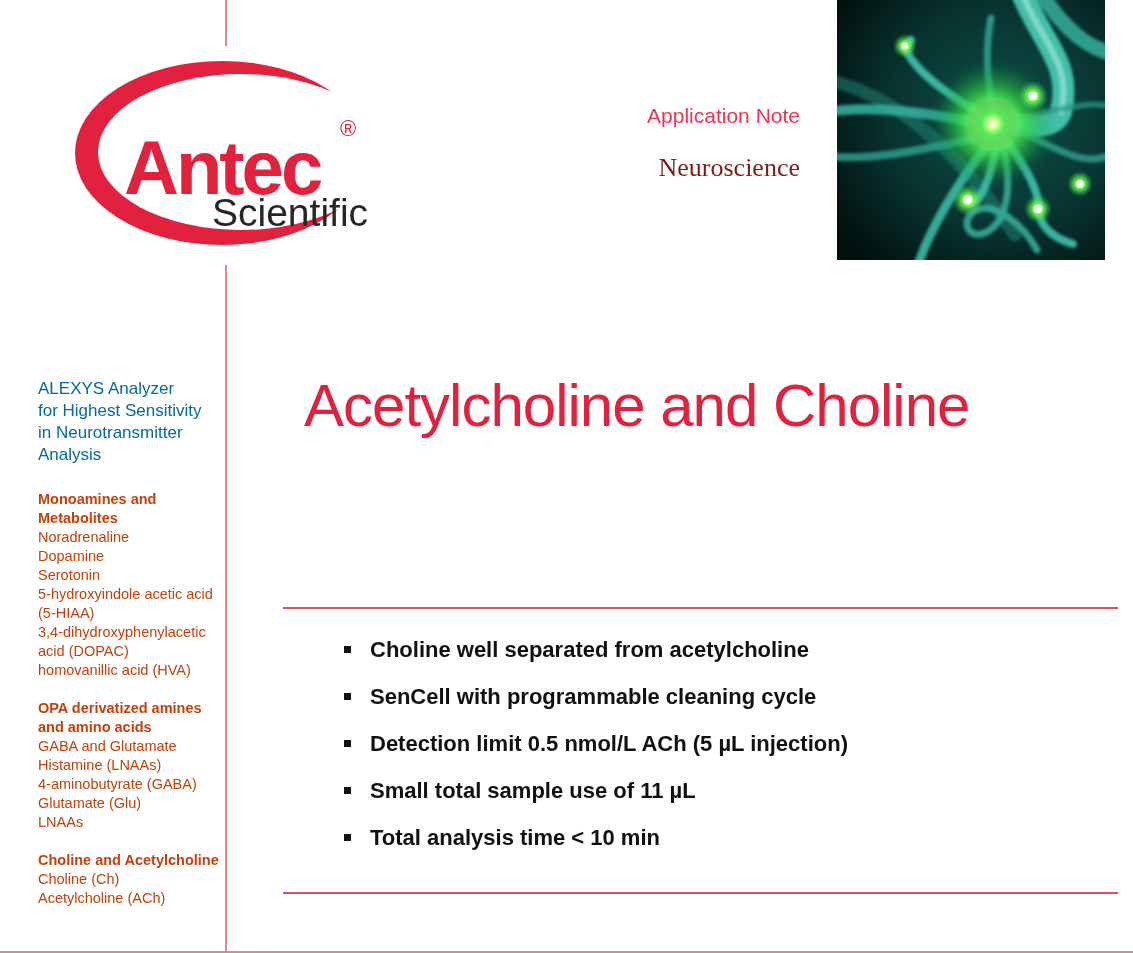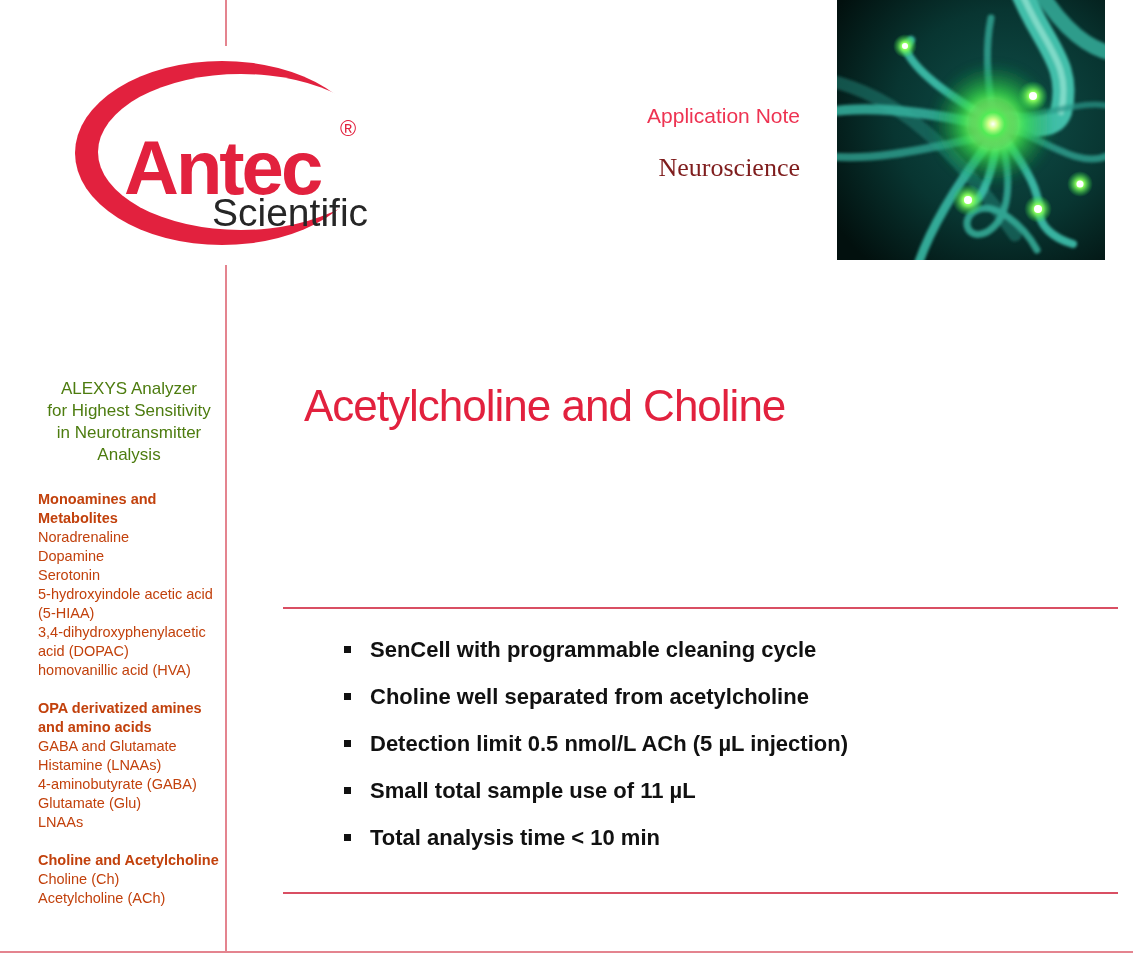--- a/index.html
+++ b/index.html
@@ -36,33 +36,33 @@
 
   
   .hero {
     position: absolute; left: 837px; top: 0; width: 268px; height: 260px;
     overflow: hidden;
   }
 
   
   .sidebar-heading {
     position: absolute; left: 38px; top: 378px; width: 182px;
-    color: #4d7c0f; font-size: 17px; line-height: 22px; font-weight: 400; text-align: center;
+    color: #0369a1; font-size: 17px; line-height: 22px; font-weight: 400;
   }
   .sidebar-groups {
     position: absolute; left: 38px; top: 490px; width: 186px;
     color: #c2410c; font-size: 14.5px; line-height: 19px;
   }
   .sidebar-group { margin-bottom: 19px; }
   .sidebar-group-title { font-weight: 700; }
 
   
   .main-title {
     position: absolute; left: 304px; top: 382px;
-    color: #e2213e; font-size: 44px; line-height: 48px; font-weight: 400;
+    color: #e2213e; font-size: 60px; line-height: 48px; font-weight: 400;
     letter-spacing: -1px; white-space: nowrap;
   }
   .rule { position: absolute; left: 283px; width: 835px; height: 2px; background: #d94f63; }
   .rule.top { top: 607px; }
   .rule.bottom { top: 892px; }
 
   .bullet-list {
     position: absolute; left: 344px; top: 636px; width: 770px;
     list-style: none;
   }
@@ -197,28 +197,28 @@
       </div>
     </div>
 
   <h1 class="main-title">Acetylcholine and Choline</h1>
 
   <div class="rule top"></div>
 
   <ul class="bullet-list">
       <li class="bullet-item">
         <span class="bullet-square"></span>
+        <span class="bullet-text">Choline well separated from acetylcholine</span>
+      </li>
+      <li class="bullet-item">
+        <span class="bullet-square"></span>
         <span class="bullet-text">SenCell with programmable cleaning cycle</span>
       </li>
       <li class="bullet-item">
         <span class="bullet-square"></span>
-        <span class="bullet-text">Choline well separated from acetylcholine</span>
-      </li>
-      <li class="bullet-item">
-        <span class="bullet-square"></span>
         <span class="bullet-text">Detection limit 0.5 nmol/L ACh (5 µL injection)</span>
       </li>
       <li class="bullet-item">
         <span class="bullet-square"></span>
         <span class="bullet-text">Small total sample use of 11 µL</span>
       </li>
       <li class="bullet-item">
         <span class="bullet-square"></span>
         <span class="bullet-text">Total analysis time &lt; 10 min</span>
       </li>

